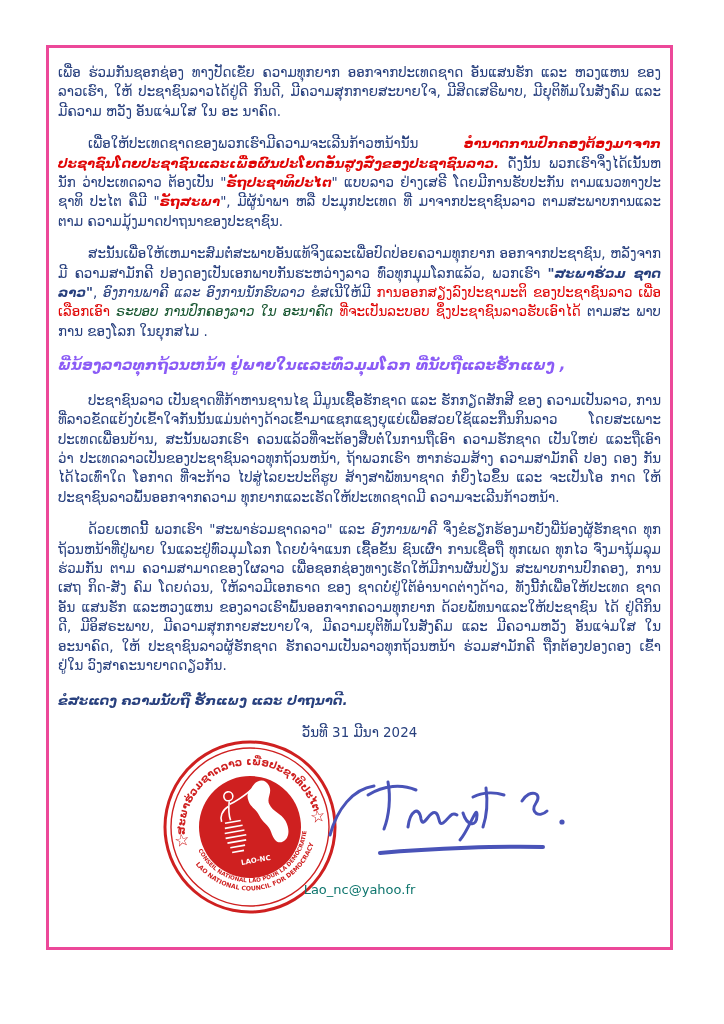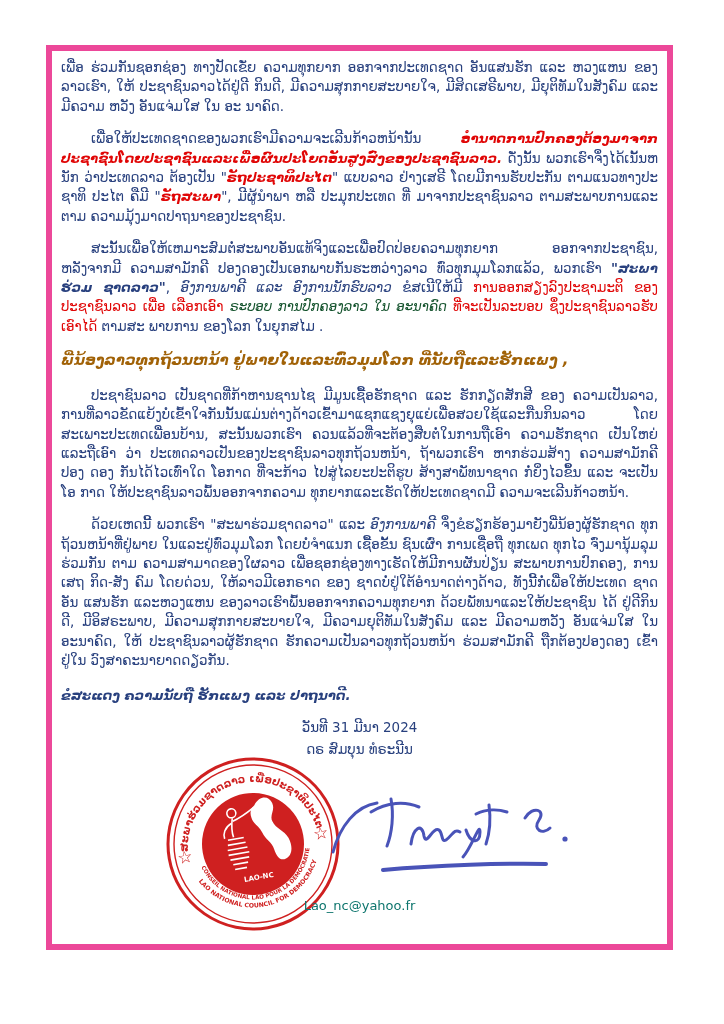--- a/index.html
+++ b/index.html
@@ -2,34 +2,34 @@
 <html><head>
 <meta charset="utf-8">
 <style>
   html,body{margin:0;padding:0;}
   body{
     width:724px;height:1024px;background:#ffffff;position:relative;
     font-family:"DejaVu Sans", sans-serif;
   }
   .doc{
     position:absolute;left:46px;top:45px;width:627px;height:905px;
-    border:6px solid #ec4899;box-sizing:border-box;
-    padding:7px 9px 0 9px;
+    border:3px solid #ec4899;box-sizing:border-box;
+    padding:15px 9px 0 9px;
     color:#28407e;font-size:13.4px;line-height:19.4px;
   }
   .doc p{margin:0 0 13px 0;text-align:justify;}
   .indent{text-indent:30px;}
   .seg-blue{}
   .seg-blue-italic{font-style:italic;}
   .seg-blue-bold-italic{font-style:italic;font-weight:bold;}
   .seg-red{color:#e00606;}
   .seg-red-italic{color:#14532d;font-style:italic;}
   .seg-red-bold-italic{color:#e00606;font-style:italic;font-weight:bold;}
   .headline{
-    text-align:right;color:#a16207;font-weight:bold;font-style:italic;
+    text-align:right;color:#8b5cf6;font-weight:bold;font-style:italic;
     font-size:15px;margin:15px 0 15px 0 !important;text-indent:0;
   }
   .signoff{text-align:center;font-weight:bold;margin:16px 0 12px 0 !important;font-style:italic;}
   .dateline{text-align:center !important;margin:0 0 3px 0 !important;}
   .signer{text-align:center !important;margin:0 0 2px 0 !important;}
   .footer{position:relative;height:160px;margin-top:2px;}
   .seal{position:absolute;left:104px;top:-6px;width:176px;height:176px;}
   .signature{position:absolute;left:266px;top:28px;width:262px;height:96px;}
   .email{
     position:absolute;left:0;right:0;bottom:6px;text-align:center;
@@ -50,21 +50,20 @@
 
   <p class="headline">ພີ່ນ້ອງລາວທຸກຖ້ວນຫນ້າ ຢູ່ພາຍໃນແລະທົ່ວມຸມໂລກ ທີ່ນັບຖືແລະຮັກແພງ ,</p>
 
   <p class="indent"><span class="seg-blue">ປະຊາຊົນລາວ ເປັນຊາດທີ່ກ້າຫານຊານໄຊ ມີມູນເຊື້ອຮັກຊາດ ແລະ ຮັກກຽດສັກສີ ຂອງ ຄວາມເປັນລາວ, ການທີ່ລາວຂັດແຍ້ງບໍ່ເຂົ້າໃຈກັນນັ້ນແມ່ນຕ່າງດ້າວເຂົ້າມາແຊກແຊງຍຸແຍ່ເພື່ອສວຍໃຊ້ແລະກືນກິນລາວ ໂດຍສະເພາະປະເທດເພື່ອນບ້ານ, ສະນັ້ນພວກເຮົາ ຄວນແລ້ວທີ່ຈະຕ້ອງສືບຕໍ່ໃນການຖືເອົາ ຄວາມຮັກຊາດ ເປັນໃຫຍ່ ແລະຖືເອົາ ວ່າ ປະເທດລາວເປັນຂອງປະຊາຊົນລາວທຸກຖ້ວນຫນ້າ, ຖ້າພວກເຮົາ ຫາກຮ່ວມສ້າງ ຄວາມສາມັກຄີ ປອງ ດອງ ກັນໄດ້ໄວເທົ່າໃດ  ໂອກາດ ທີ່ຈະກ້າວ ໄປສູ່ໄລຍະປະຕິຮູບ ສ້າງສາພັທນາຊາດ ກໍ່ຍິ່ງໄວຂຶ້ນ ແລະ ຈະເປັນໂອ ກາດ ໃຫ້ປະຊາຊົນລາວພົ້ນອອກຈາກຄວາມ ທຸກຍາກແລະເຮັດໃຫ້ປະເທດຊາດມີ ຄວາມຈະເລີນກ້າວຫນ້າ.</span></p>
 
   <p class="indent"><span class="seg-blue">ດ້ວຍເຫດນີ້ ພວກເຮົາ "ສະພາຮ່ວມຊາດລາວ" ແລະ </span><span class="seg-blue-italic">ອົງການພາຄີ</span><span class="seg-blue"> ຈຶ່ງຂໍຮຽກຮ້ອງມາຍັງພີ່ນ້ອງຜູ້ຮັກຊາດ ທຸກຖ້ວນຫນ້າທີ່ຢູ່ພາຍ ໃນແລະຢູ່ທົ່ວມຸມໂລກ ໂດຍບໍ່ຈຳແນກ ເຊື້ອຂັ້ນ ຊົນເຜົ່າ ການເຊື່ອຖື ທຸກເພດ ທຸກໄວ ຈົ່ງມານຸ້ມລຸມຮ່ວມກັນ ຕາມ ຄວາມສາມາດຂອງໃຜລາວ ເພື່ອຊອກຊ່ອງທາງເຮັດໃຫ້ມີການຜັນປ່ຽນ ສະພາບການປົກຄອງ, ການເສຖ ກິດ-ສັງ ຄົມ ໂດຍດ່ວນ, ໃຫ້ລາວມີເອກຣາດ ຂອງ ຊາດບໍ່ຢູ່ໃຕ້ອຳນາດຕ່າງດ້າວ, ທັງນີ້ກໍ່ເພື່ອໃຫ້ປະເທດ ຊາດ ອັນ ແສນຮັກ ແລະຫວງແຫນ ຂອງລາວເຮົາພົ້ນອອກຈາກຄວາມທຸກຍາກ ດ້ວຍພັທນາແລະໃຫ້ປະຊາຊົນ ໄດ້ ຢູ່ດີກິນດີ, ມີອິສຣະພາບ, ມີຄວາມສຸກກາຍສະບາຍໃຈ, ມີຄວາມຍຸຕິທັມໃນສັງຄົມ ແລະ ມີຄວາມຫວັງ ອັນແຈ່ມໃສ ໃນອະນາຄົດ, ໃຫ້ ປະຊາຊົນລາວຜູ້ຮັກຊາດ ຮັກຄວາມເປັນລາວທຸກຖ້ວນຫນ້າ ຮ່ວມສາມັກຄີ ຖືກຕ້ອງປອງດອງ ເຂົ້າຢູ່ໃນ ວົງສາຄະນາຍາດດຽວກັນ.</span></p>
 
   <p class="signoff">ຂໍສະແດງ ຄວາມນັບຖື ຮັກແພງ ແລະ ປາຖນາດີ.</p>
 
   <p class="dateline">ວັນທີ 31 ມີນາ 2024</p>
-  <p class="signer">ດຣ ສົມບຸນ ທໍຣະນີນ</p>
 
   <div class="footer">
 
     <svg class="seal" viewBox="0 0 176 176">
       <g transform="rotate(-10 88 88)" stroke="#cf2020" fill="none">
         <circle cx="88" cy="88" r="85" stroke-width="3"></circle>
         <circle cx="88" cy="88" r="79" stroke-width="1.4"></circle>
         <circle cx="88" cy="88" r="51" fill="#cf2020" stroke="none"></circle>
 
         <path fill="#ffffff" stroke="none" d="M96,50 c7,-9 16,-7 18,1 c2,8 -5,11 -3,18 c2,8 10,11 13,19 c3,9 1,18 -6,20 c-6,2 -9,-4 -10,-11 c-1,-8 -7,-11 -9,-19 c-2,-7 -7,-9 -8,-16 c-1,-6 1,-9 5,-12 z"></path>

